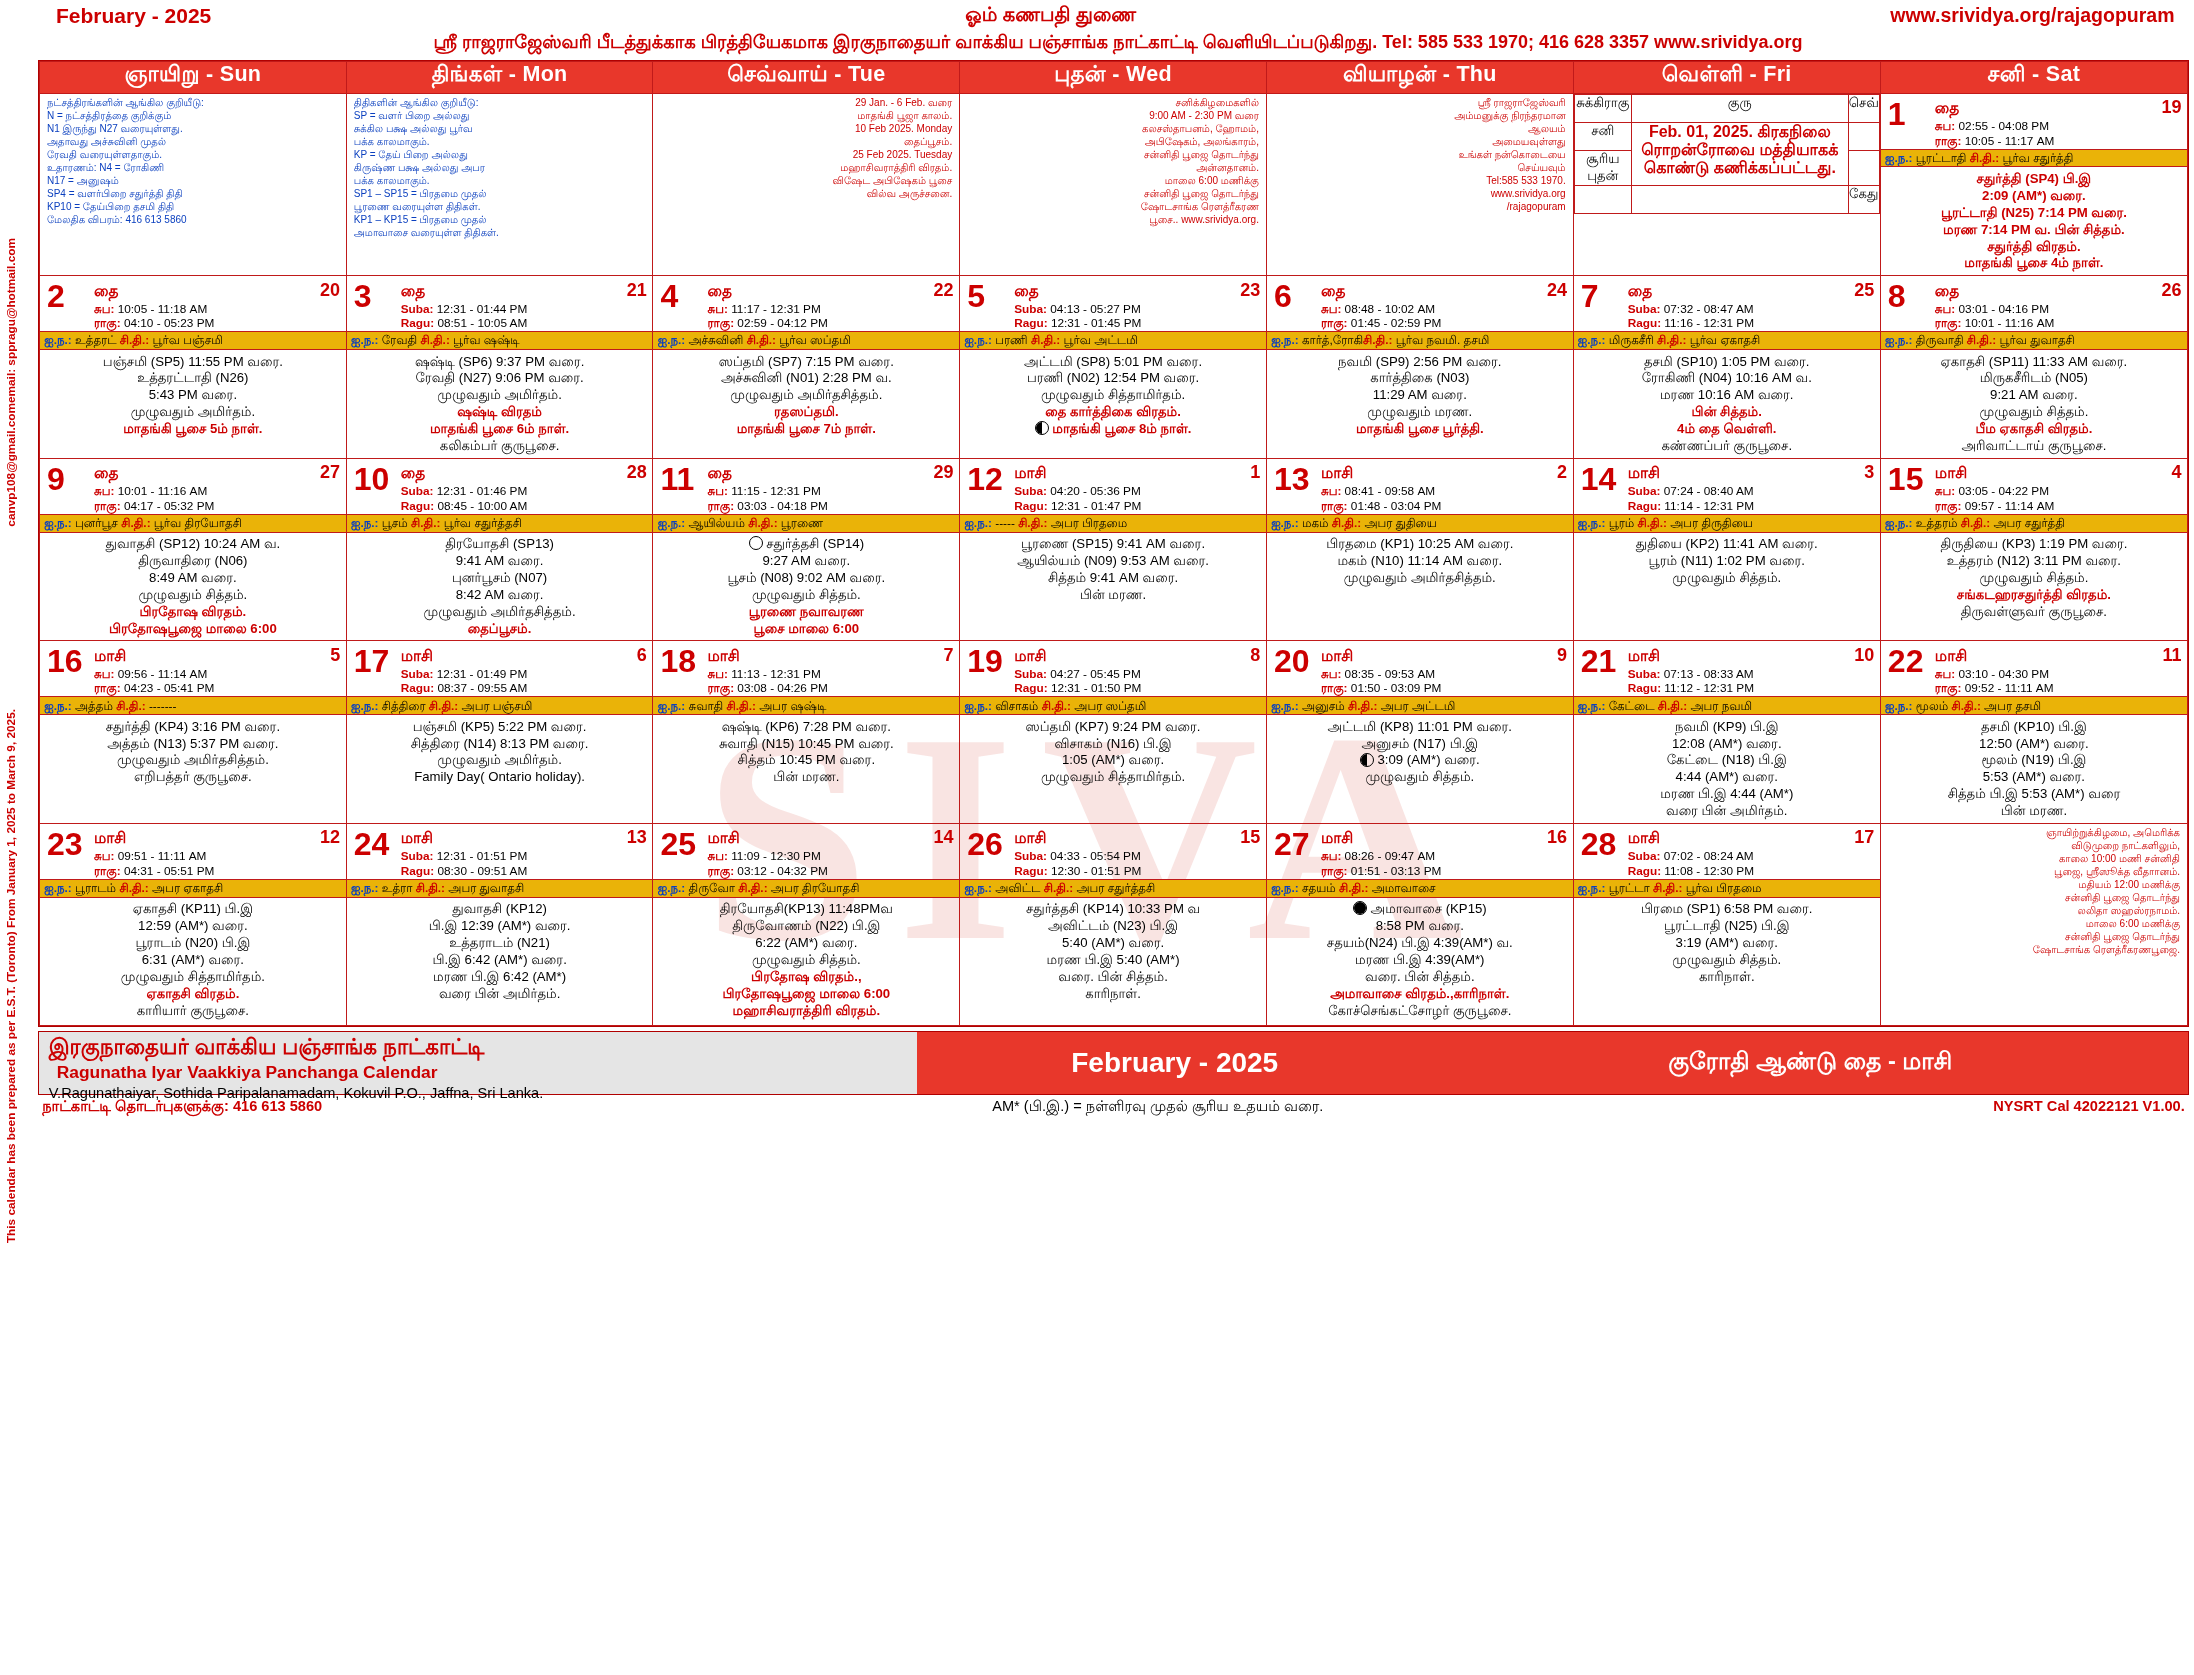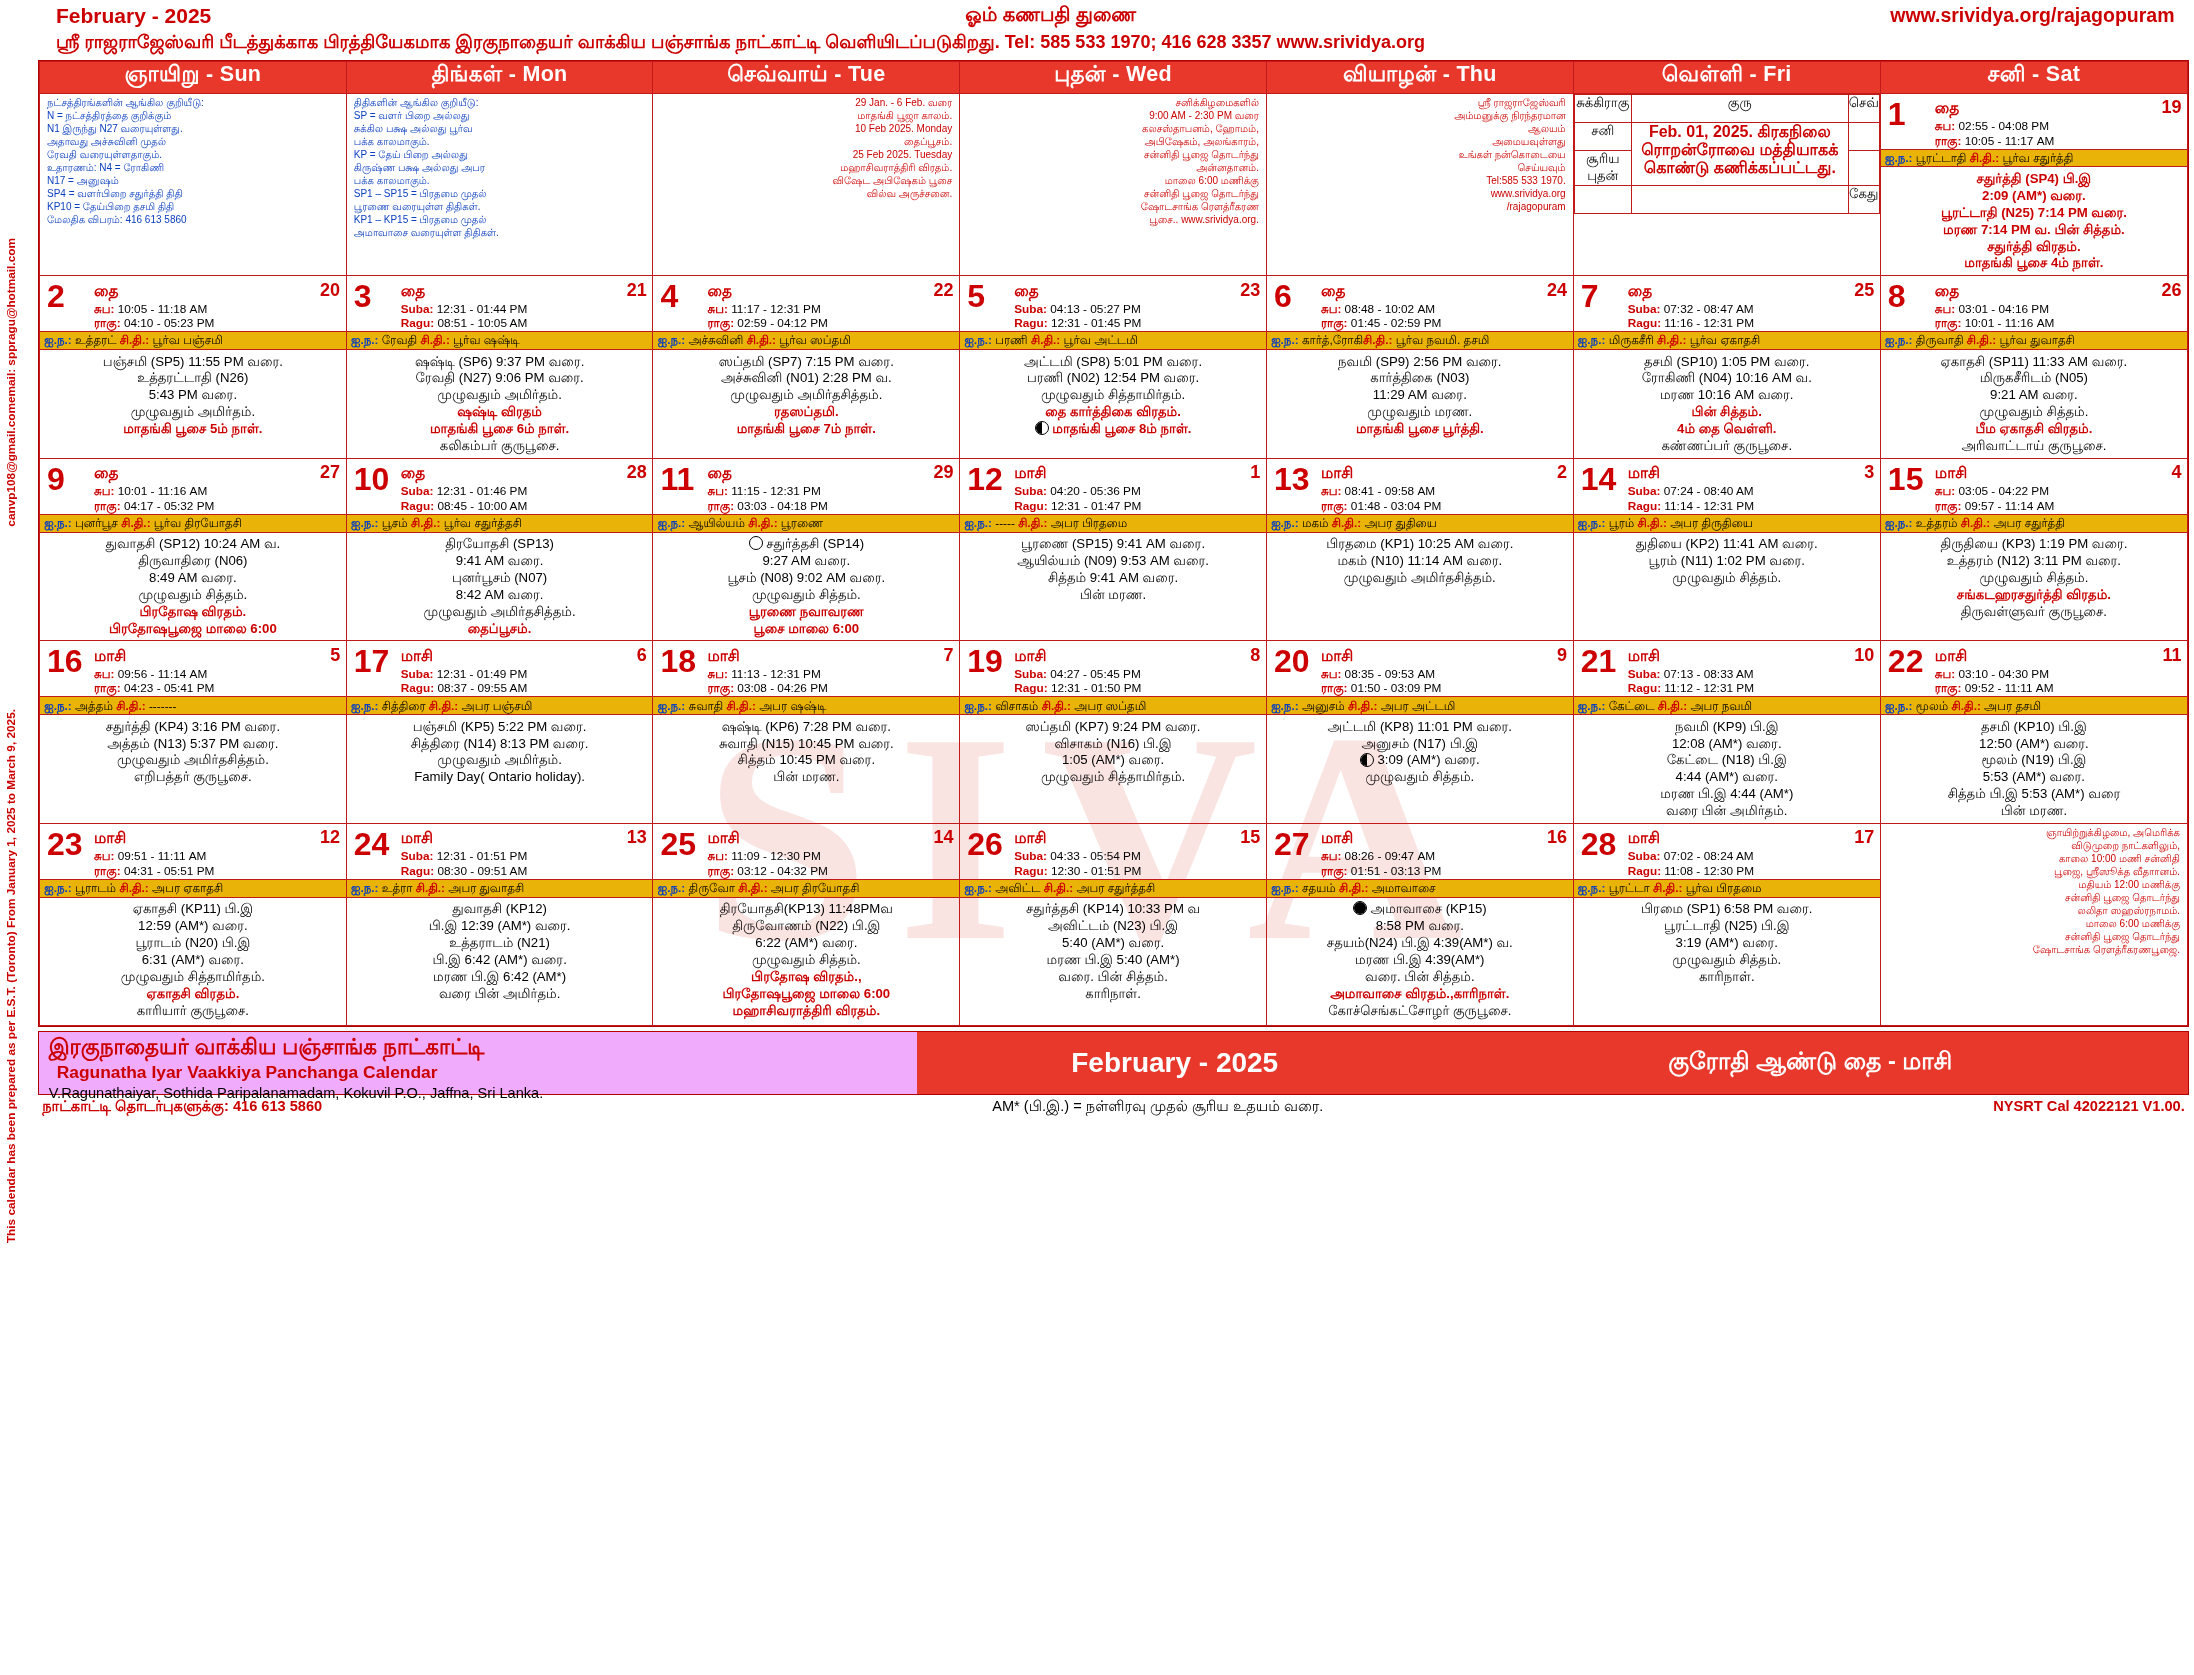--- a/index.html
+++ b/index.html
@@ -16,21 +16,21 @@
   
   .topbar {
     display:flex; align-items:center; justify-content:space-between;
     height:31px; padding:0 19.5px 0 56px;
   }
   .topbar .left { color:#cc0000; font-weight:bold; font-size:21px; }
   .topbar .center { color:#cc0000; font-weight:bold; font-size:19.5px; }
   .topbar .right { color:#cc0000; font-weight:bold; font-size:19.5px; }
 
   .subtitle {
-    text-align:left; color:#cc0000; font-weight:bold; font-size:18px;
+    text-align:center; color:#cc0000; font-weight:bold; font-size:18px;
     padding:1.4px 14px 4.2px 56px; letter-spacing:0px;
   }
 
   
   .vtext {
     position:absolute; writing-mode:vertical-rl; transform:rotate(180deg);
     font-size:11.8px; color:#cc0000; font-weight:bold; white-space:nowrap;
   }
   #v-email { left:4.2px; top:104px; height:299px; color:#cc0000; }
   #v-mail2 { left:4.2px; top:403px; color:#cc0000; }
@@ -102,21 +102,21 @@
   .minitbl td { border:1px solid #c01a1a; height:28px; text-align:center; padding:1.4px 2.1px; }
   .minitbl td.note { color:#cc0000; font-weight:bold; font-size:16px; line-height:1.15; }
 
   
   .bottom {
     margin:4.2px 5.6px 0 38px; width:2151px;
     border:1.4px solid #b00000;
     background:#e8372b;
     display:flex; align-items:stretch; height:64px;
   }
-  .bl { flex:1.25; background:#f0abfc; padding:2.8px 9.7px; }
+  .bl { flex:1.25; background:#e5e5e5; padding:2.8px 9.7px; }
   .bl .t1 { color:#cc0000; font-weight:bold; font-size:21.5px; }
   .bl .t2 { color:#cc0000; font-weight:bold; font-size:17.4px;padding-left:8px; }
   .bl .t3 { color:#000; font-size:14.6px; padding-top:2.1px; }
   .bm { flex:0.75; display:flex; align-items:center; justify-content:center; color:#fff; font-weight:bold; font-size:28px; }
   .br { flex:1.1; display:flex; align-items:center; justify-content:center; color:#fff; font-weight:bold; font-size:23.6px; }
 
   .bottom2 {
     margin:0 5.6px 0 38px; width:2151px; display:flex; justify-content:space-between;
     font-size:14.6px; padding:2.8px 4.2px 0 4.2px;
   }

